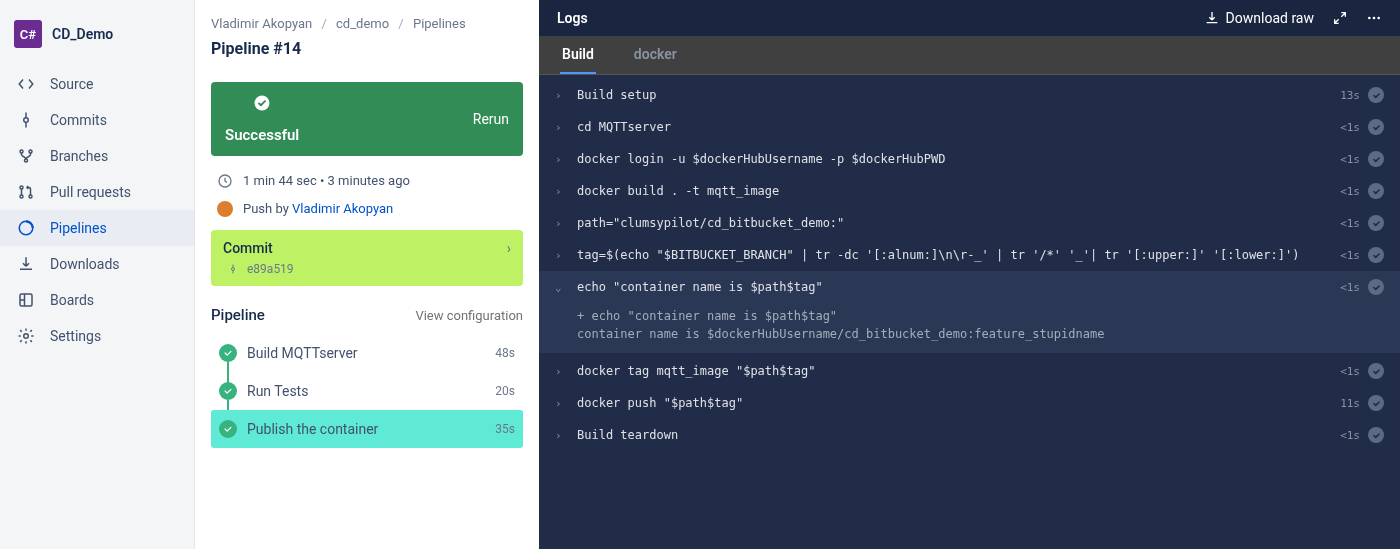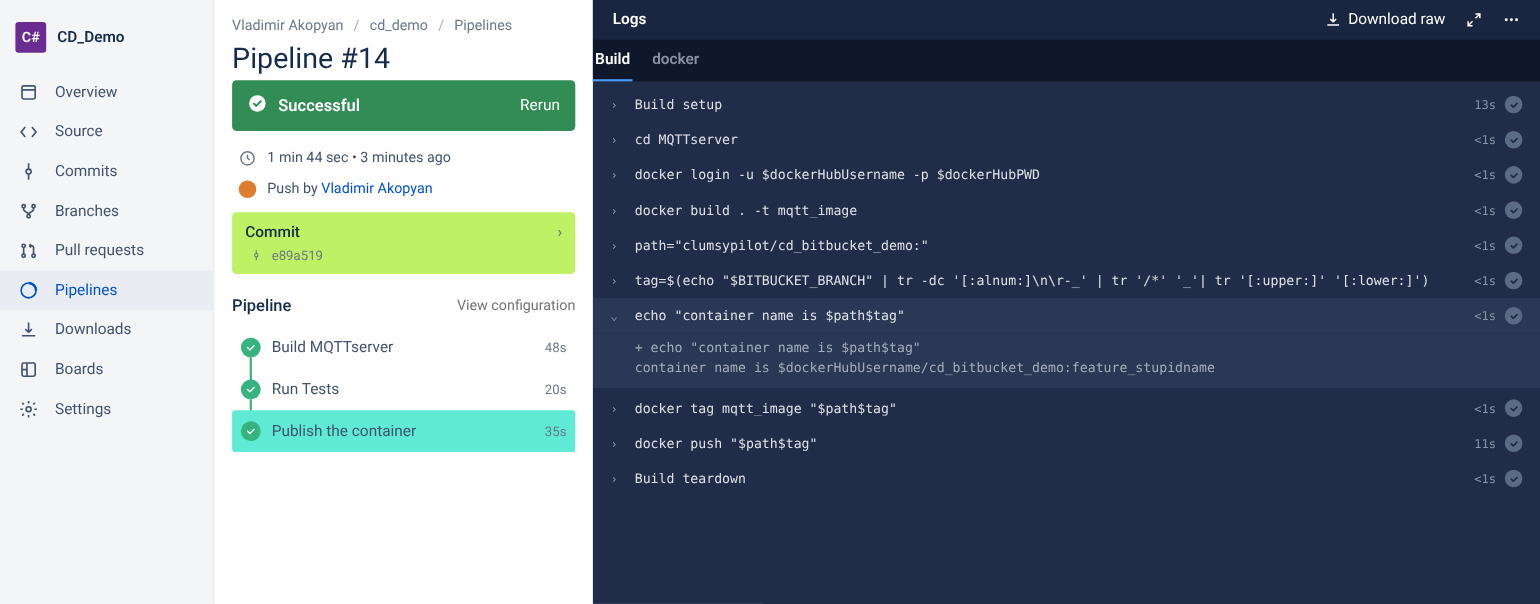--- a/index.html
+++ b/index.html
@@ -15,24 +15,24 @@
     .nav-item { display: flex; align-items: center; padding: 8px 14px; cursor: pointer; color: #42526e; font-size: 14px; }
     .nav-item.active { color: #0052cc; background: #e9ecf2; }
     .nav-item .icon { width: 24px; height: 20px; display: flex; align-items: center; justify-content: center; margin-right: 12px; }
     .nav-item svg { width: 18px; height: 18px; }
     
     
     .main-left { width: 344px; background: #fff; padding: 16px 16px 0 16px; overflow-y: auto; }
     .crumbs { font-size: 13px; color: #6b778c; margin-bottom: 8px; }
     .crumbs a { color: #6b778c; text-decoration: none; }
     .crumbs .sep { margin: 0 6px; color: #a5adba; }
-    .page-title { font-size: 26px; font-weight: 400; color: #172b4d; margin-bottom: 4px; }
+    .page-title { font-size: 16px; font-weight: 700; color: #172b4d; margin-bottom: 24px; }
     
     .status-bar { background: #2e8b57; background: #36a666; background:#2f9e5f; color: #fff; border-radius: 4px; display: flex; align-items: center; justify-content: space-between; padding: 12px 14px; margin-bottom: 14px; }
-    .status-left { display: flex; align-items: center; gap: 10px; font-weight: 600; font-size: 15px;}
+    .status-left { display: flex; align-items: center; gap: 10px; font-weight: 600; font-size: 15px; flex-direction: column;}
     .status-left svg { width: 18px; height: 18px; }
     .rerun { color: #fff; font-size: 14px; cursor: pointer; }
     
     .meta-line { display: flex; align-items: flex-start; gap: 10px; font-size: 13px; color: #42526e; padding: 3px 6px; margin-bottom: 6px;}
     .meta-line svg { width: 16px; height: 16px; flex-shrink:0; }
     .meta-line a { color: #0052cc; text-decoration: none; }
     .push-avatar { width:16px; height:16px; border-radius:50%; background:#de7d2d; flex-shrink:0; }
     
     .commit-box { background: #bef264; border-radius: 4px; padding: 10px 12px; margin-top: 10px; margin-bottom: 20px; }
     .commit-title { font-size: 14px; font-weight: 500; color: #172b4d; display:flex; justify-content:space-between; align-items:center;}
@@ -54,21 +54,21 @@
     
     
     .logs { flex: 1; background: #1f2a44; background:#232f4e; background:#202c48; color: #dfe1e6; display: flex; flex-direction: column; font-size: 13px; }
     .logs-header { background: #16213a; background:#1a2540; display: flex; align-items: center; justify-content: space-between; padding: 6px 18px; height: 36px; }
     .logs-title { font-weight: 600; font-size: 14px; color:#fff;}
     .logs-actions { display: flex; align-items: center; gap: 18px; }
     .download { display: flex; align-items: center; gap: 6px; cursor: pointer; font-size:14px; color:#fff;}
     .download svg, .logs-actions svg { width: 16px; height: 16px; }
     .action-btn { cursor:pointer; display:flex; align-items:center; }
     
-    .logs-tabs { display: flex; gap: 16px; padding: 0 0; border-bottom: 1px solid rgba(255,255,255,0.1); background:#0f172a;}
+    .logs-tabs { display: flex; gap: 36px; padding: 0 21px; border-bottom: 1px solid rgba(255,255,255,0.1); background:#404040;}
     .logs-tab { padding: 10px 2px; cursor: pointer; color: #8993a4; font-size:14px; font-weight:600;}
     .logs-tab.active { color: #fff; border-bottom: 2px solid #4c9aff; }
     
     .logs-body { flex: 1; overflow-y: auto; padding: 4px 0; font-family: "SFMono-Regular", Consolas, monospace; font-size: 12px; }
     .log-row { display: flex; align-items: center; padding: 8px 16px; cursor: pointer; }
     .log-row.expanded-row { background: #2a3755; }
     .chev { width: 14px; margin-right: 8px; color: #8993a4; font-size: 11px; flex-shrink:0;}
     .log-cmd { flex: 1; color: #dfe1e6; white-space: pre; overflow:hidden; }
     .log-dur { color: #8993a4; font-size: 11px; margin-right: 8px; }
     .log-status { width: 16px; height: 16px; border-radius: 50%; background: #57657e; background:#5c6b85; display: flex; align-items: center; justify-content: center; flex-shrink:0;}
@@ -82,29 +82,20 @@
 
   <aside class="sidebar">
     <div class="proj-header">
       <div class="proj-icon">C#</div>
       <div class="proj-name">CD_Demo</div>
     </div>
     <ul class="nav" id="nav">
         <li class="nav-item">
           <span class="icon">
             <svg viewBox="0 0 24 24" fill="none" stroke="currentColor" stroke-width="2">
-              <rect x="4" y="4" width="16" height="16" rx="2"></rect>
-              <path d="M4 9h16"></path>
-            </svg>
-          </span>
-          <span>Overview</span>
-        </li>
-        <li class="nav-item">
-          <span class="icon">
-            <svg viewBox="0 0 24 24" fill="none" stroke="currentColor" stroke-width="2">
               <path d="M8 6l-5 6 5 6M16 6l5 6-5 6"></path>
             </svg>
           </span>
           <span>Source</span>
         </li>
         <li class="nav-item">
           <span class="icon">
             <svg viewBox="0 0 24 24" fill="none" stroke="currentColor" stroke-width="2">
               <circle cx="12" cy="12" r="3"></circle>
               <path d="M12 2v7M12 15v7"></path>

